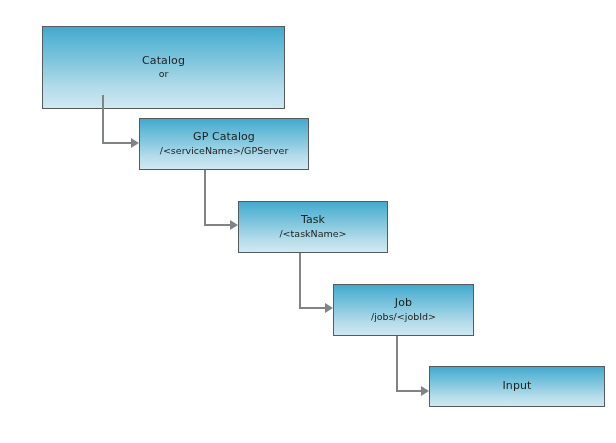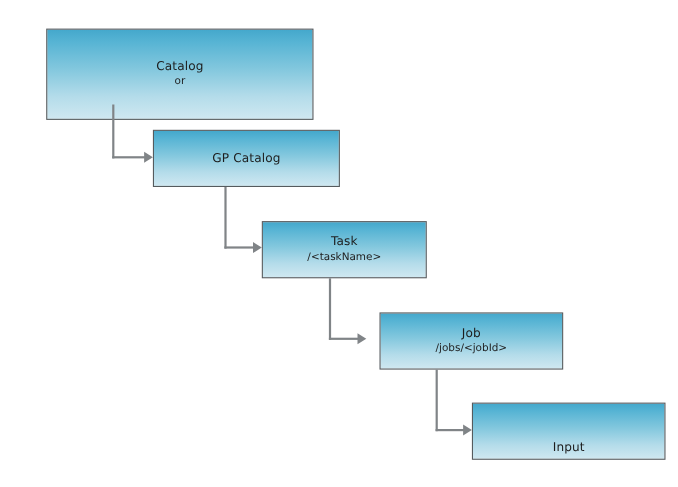--- a/index.html
+++ b/index.html
@@ -80,41 +80,42 @@
     <div class="title">Catalog</div>
     <div class="sub or">or</div>
   </div>
 
   <div class="conn-v" style="left:102px; top:95px; height:49px;"></div>
   <div class="conn-h" style="left:102px; top:142px; width:30px;"></div>
   <div class="arrow-r" style="left:131px; top:138px;"></div>
 
   <div class="node" style="left:139px; top:118px; width:170px; height:52px;">
     <div class="title">GP Catalog</div>
+    <div class="sub">/&lt;serviceName&gt;/GPServer</div>
   </div>
 
   <div class="conn-v" style="left:204px; top:170px; height:56px;"></div>
   <div class="conn-h" style="left:204px; top:224px; width:27px;"></div>
   <div class="arrow-r" style="left:230px; top:220px;"></div>
 
   <div class="node" style="left:238px; top:201px; width:150px; height:52px;">
     <div class="title">Task</div>
     <div class="sub">/&lt;taskName&gt;</div>
   </div>
 
   <div class="conn-v" style="left:299px; top:253px; height:56px;"></div>
   <div class="conn-h" style="left:299px; top:307px; width:27px;"></div>
   <div class="arrow-r" style="left:325px; top:303px;"></div>
 
-  <div class="node" style="left:345px; top:284px; width:167px; height:52px;">
+  <div class="node" style="left:333px; top:284px; width:141px; height:52px;">
     <div class="title">Job</div>
     <div class="sub">/jobs/&lt;jobId&gt;</div>
   </div>
 
   <div class="conn-v" style="left:396px; top:336px; height:56px;"></div>
   <div class="conn-h" style="left:396px; top:390px; width:27px;"></div>
   <div class="arrow-r" style="left:421px; top:386px;"></div>
 
-  <div class="node" style="left:429px; top:366px; width:176px; height:52px;justify-content:flex-end;">
+  <div class="node" style="left:429px; top:366px; width:176px; height:41px;">
     <div class="title">Input</div>
   </div>
 
 </div>
 
 </body></html>

